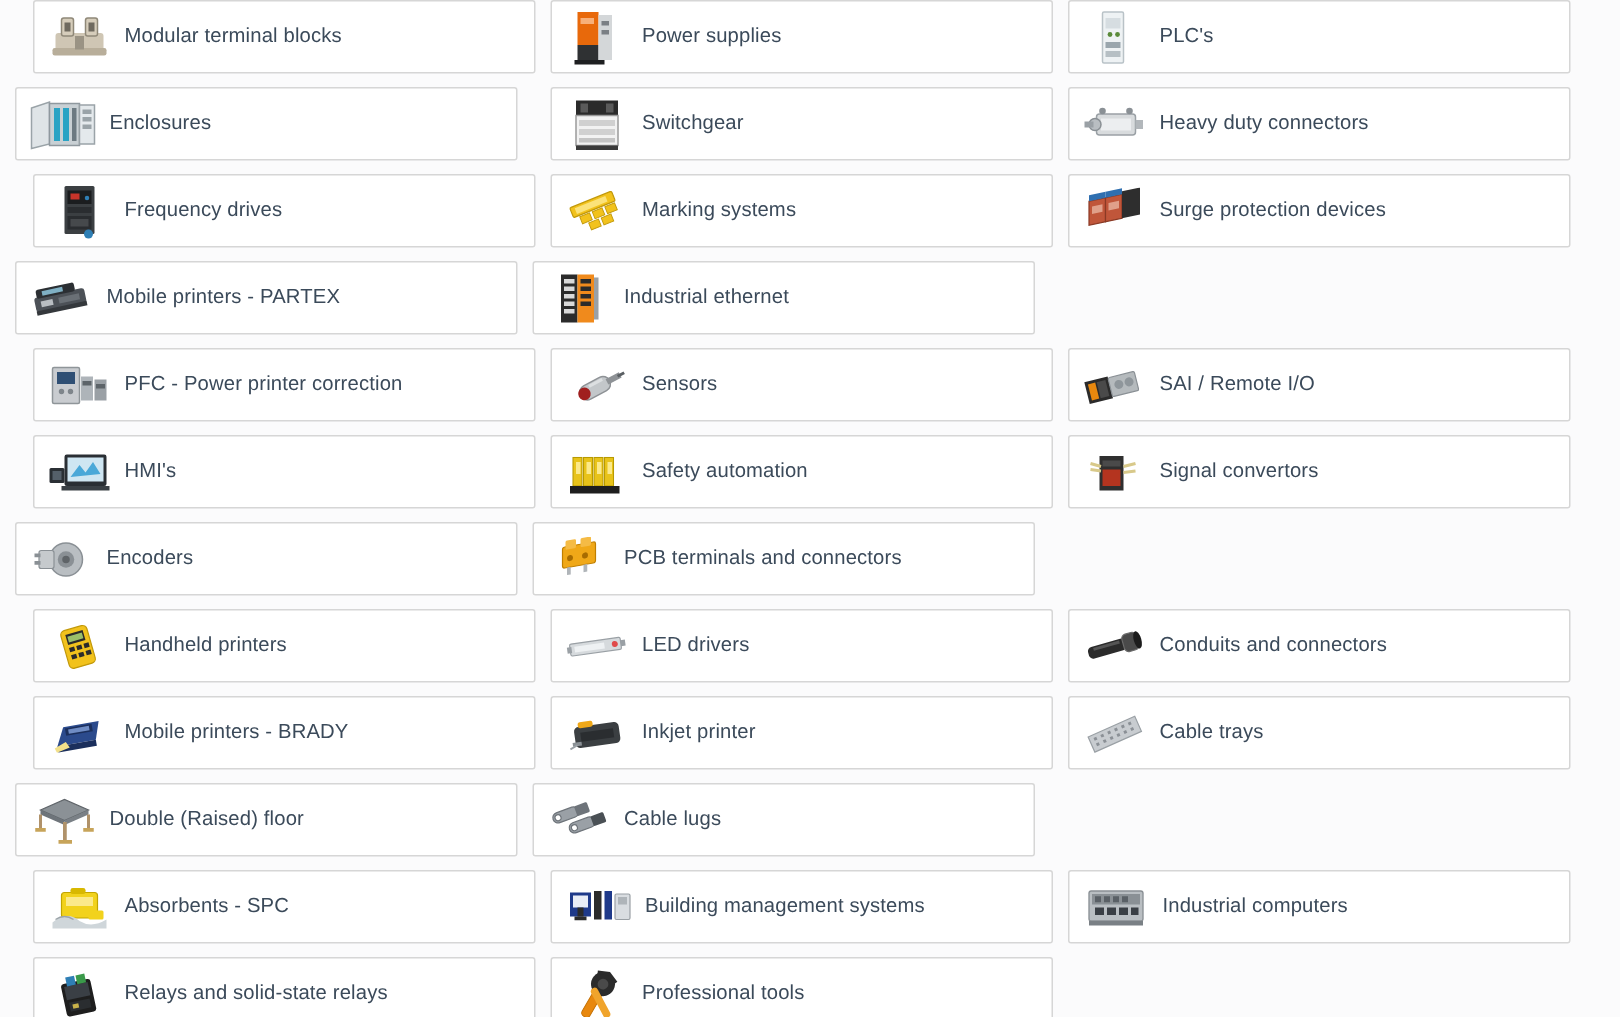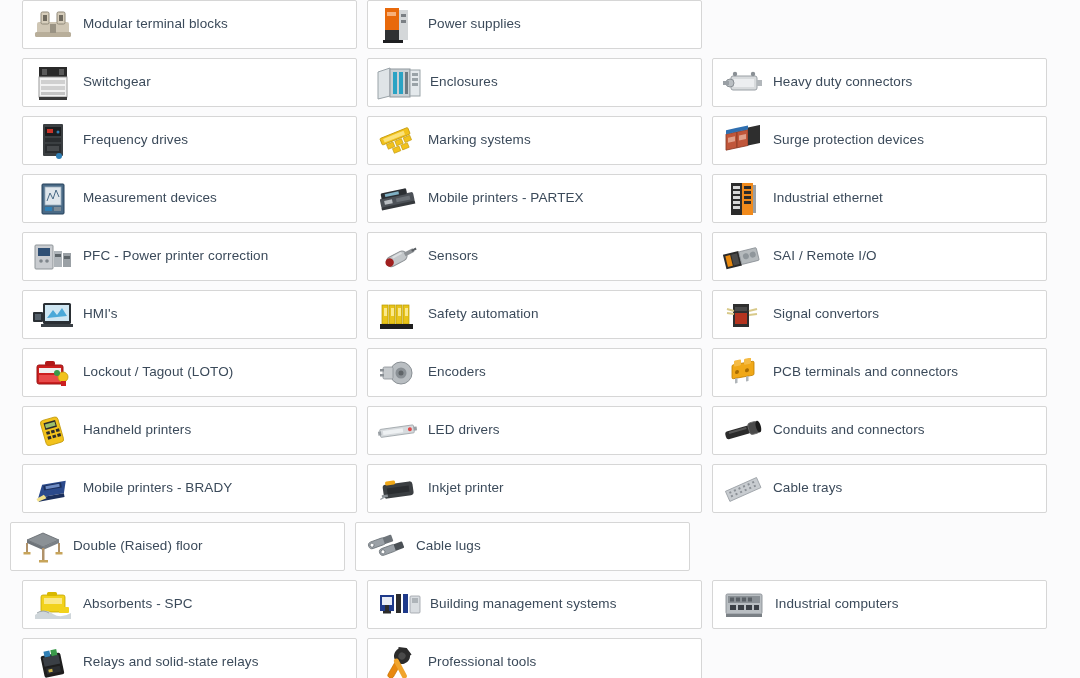--- a/index.html
+++ b/index.html
@@ -114,57 +114,72 @@
      <rect x="18" y="4" width="9" height="30" fill="#d4d7d9"></rect>
      <rect x="20" y="8" width="5" height="3" fill="#7b8085"></rect>
      <rect x="20" y="14" width="5" height="3" fill="#7b8085"></rect>
      <rect x="6" y="6" width="9" height="4" fill="#f7b07a"></rect>
      <rect x="2" y="34" width="20" height="3" fill="#1e1f21"></rect>
             </svg>
           </span>
           <span class="label">Power supplies</span>
         </div>
       </div>
-    </div>
-    <div class="row">
-      <div class="col col-1">
-        <div class="card">
-          <span class="thumb">
-            <svg width="38" height="36" viewBox="0 0 38 36">
-              <rect x="5" y="2" width="28" height="10" fill="#2a2a2a"></rect>
-     <rect x="5" y="12" width="28" height="20" fill="#f2f2f2" stroke="#9a9a9a" stroke-width="1"></rect>
-     <rect x="7" y="15" width="24" height="4" fill="#d0d0d0"></rect>
-     <rect x="7" y="21" width="24" height="4" fill="#d0d0d0"></rect>
-     <rect x="7" y="27" width="24" height="3" fill="#c4c4c4"></rect>
-     <rect x="8" y="4" width="5" height="6" fill="#5a5a5a"></rect>
-     <rect x="25" y="4" width="5" height="6" fill="#5a5a5a"></rect>
-     <rect x="5" y="32" width="28" height="3" fill="#3a3a3a"></rect>
-            </svg>
-          </span>
-          <span class="label">Switchgear</span>
-        </div>
-      </div>
+      <div class="col col-3">
+        <div class="card">
+          <span class="thumb">
+            <svg width="30" height="38" viewBox="0 0 30 38">
+              <rect x="7" y="2" width="14" height="34" rx="1" fill="#eef2f4" stroke="#b9c2c7" stroke-width="1"></rect>
+     <rect x="9" y="6" width="10" height="7" fill="#d6dde1"></rect>
+     <circle cx="12" cy="17" r="1.6" fill="#5a8a3a"></circle>
+     <circle cx="17" cy="17" r="1.6" fill="#5a8a3a"></circle>
+     <rect x="9" y="22" width="10" height="4" fill="#9aa6ad"></rect>
+     <rect x="9" y="28" width="10" height="4" fill="#b6bfc4"></rect>
+            </svg>
+          </span>
+          <span class="label">PLC's</span>
+        </div>
+      </div>
+    </div>
+    <div class="row">
       <div class="col col-2">
         <div class="card">
           <span class="thumb wide">
             <svg width="48" height="34" viewBox="0 0 48 34">
               <path d="M2 6 L14 2 L14 30 L2 33 Z" fill="#dfe4e7" stroke="#9aa3a8" stroke-width="1"></path>
      <rect x="14" y="3" width="20" height="28" fill="#c9d0d4" stroke="#8f989e" stroke-width="1"></rect>
      <rect x="17" y="6" width="4" height="22" fill="#2aa3c4"></rect>
      <rect x="23" y="6" width="4" height="22" fill="#2aa3c4"></rect>
      <rect x="29" y="6" width="3" height="22" fill="#6d7a82"></rect>
      <rect x="34" y="4" width="10" height="26" fill="#e4e9ec" stroke="#9aa3a8" stroke-width="1"></rect>
      <rect x="36" y="7" width="6" height="3" fill="#9aa3a8"></rect>
      <rect x="36" y="12" width="6" height="3" fill="#9aa3a8"></rect>
      <rect x="36" y="17" width="6" height="3" fill="#9aa3a8"></rect>
             </svg>
           </span>
           <span class="label tight">Enclosures</span>
         </div>
       </div>
+      <div class="col col-1">
+        <div class="card">
+          <span class="thumb">
+            <svg width="38" height="36" viewBox="0 0 38 36">
+              <rect x="5" y="2" width="28" height="10" fill="#2a2a2a"></rect>
+     <rect x="5" y="12" width="28" height="20" fill="#f2f2f2" stroke="#9a9a9a" stroke-width="1"></rect>
+     <rect x="7" y="15" width="24" height="4" fill="#d0d0d0"></rect>
+     <rect x="7" y="21" width="24" height="4" fill="#d0d0d0"></rect>
+     <rect x="7" y="27" width="24" height="3" fill="#c4c4c4"></rect>
+     <rect x="8" y="4" width="5" height="6" fill="#5a5a5a"></rect>
+     <rect x="25" y="4" width="5" height="6" fill="#5a5a5a"></rect>
+     <rect x="5" y="32" width="28" height="3" fill="#3a3a3a"></rect>
+            </svg>
+          </span>
+          <span class="label">Switchgear</span>
+        </div>
+      </div>
       <div class="col col-3">
         <div class="card">
           <span class="thumb">
             <svg width="44" height="30" viewBox="0 0 44 30">
               <rect x="10" y="8" width="26" height="14" rx="2" fill="#d8dbdd" stroke="#9aa0a5" stroke-width="1"></rect>
      <rect x="13" y="11" width="20" height="8" fill="#eceef0"></rect>
      <circle cx="9" cy="15" r="4" fill="#b9bec2" stroke="#8a9095" stroke-width="1"></circle>
      <rect x="2" y="13" width="6" height="4" fill="#9aa0a5"></rect>
      <circle cx="14" cy="6" r="2.2" fill="#8a9095"></circle>
      <circle cx="32" cy="6" r="2.2" fill="#8a9095"></circle>
@@ -224,34 +239,20 @@
        <rect x="6" y="14" width="7" height="5" fill="#e0a08a"></rect>
        <rect x="17" y="14" width="7" height="5" fill="#e0a08a"></rect>
      </g>
             </svg>
           </span>
           <span class="label">Surge protection devices</span>
         </div>
       </div>
     </div>
     <div class="row">
-      <div class="col col-1">
-        <div class="card">
-          <span class="thumb">
-            <svg width="30" height="36" viewBox="0 0 30 36">
-              <rect x="4" y="3" width="22" height="30" rx="1" fill="#4a6a86" stroke="#24405a" stroke-width="1"></rect>
-     <rect x="7" y="6" width="16" height="18" fill="#dfe6ec" stroke="#9fb1c0" stroke-width="0.8"></rect>
-     <path d="M9 20 L12 12 L15 18 L18 9 L21 16" stroke="#4a6a86" stroke-width="1" fill="none"></path>
-     <rect x="7" y="26" width="7" height="4" fill="#2f7fb5"></rect>
-     <rect x="16" y="26" width="7" height="4" fill="#7d8b96"></rect>
-            </svg>
-          </span>
-          <span class="label">Measurement devices</span>
-        </div>
-      </div>
       <div class="col col-2">
         <div class="card">
           <span class="thumb">
             <svg width="44" height="28" viewBox="0 0 44 28">
               <g transform="rotate(-12 22 14)">
        <rect x="4" y="10" width="34" height="10" rx="2" fill="#4c5157"></rect>
        <rect x="6" y="5" width="26" height="6" rx="1.5" fill="#2b2f33"></rect>
        <rect x="10" y="6.5" width="14" height="3" fill="#7fb0c4"></rect>
        <rect x="8" y="13" width="8" height="4" fill="#b9bec2"></rect>
        <rect x="20" y="13" width="14" height="4" fill="#6a7076"></rect>
@@ -387,36 +388,20 @@
        <path d="M26 12 L34 10"></path>
                 <path d="M26 16 L34 15"></path>
      </g>
             </svg>
           </span>
           <span class="label">Signal convertors</span>
         </div>
       </div>
     </div>
     <div class="row">
-      <div class="col col-1">
-        <div class="card">
-          <span class="thumb">
-            <svg width="40" height="32" viewBox="0 0 40 32">
-              <rect x="4" y="8" width="26" height="19" rx="2" fill="#cc1f1f" stroke="#991515" stroke-width="1"></rect>
-     <rect x="6" y="11" width="22" height="5" fill="#f0f0f0"></rect>
-     <rect x="6" y="18" width="22" height="7" fill="#e84a4a"></rect>
-     <rect x="12" y="4" width="10" height="5" rx="2" fill="#b01818"></rect>
-     <circle cx="30" cy="20" r="5" fill="#f2c21c" stroke="#c2990a" stroke-width="0.8"></circle>
-     <rect x="28" y="24" width="5" height="5" fill="#cc1f1f"></rect>
-     <circle cx="24" cy="16" r="3" fill="#3a9a4a"></circle>
-            </svg>
-          </span>
-          <span class="label">Lockout / Tagout (LOTO)</span>
-        </div>
-      </div>
       <div class="col col-2">
         <div class="card">
           <span class="thumb">
             <svg width="38" height="30" viewBox="0 0 38 30">
               <circle cx="22" cy="15" r="11" fill="#b9bec2" stroke="#8a9095" stroke-width="1"></circle>
      <circle cx="22" cy="15" r="5.5" fill="#8a9095"></circle>
      <circle cx="22" cy="15" r="2.5" fill="#5f6468"></circle>
      <rect x="4" y="9" width="10" height="12" rx="1.5" fill="#c6cacd" stroke="#8a9095" stroke-width="0.8"></rect>
      <rect x="1" y="11" width="4" height="2.5" fill="#8a9095"></rect>
      <rect x="1" y="16" width="4" height="2.5" fill="#8a9095"></rect>

